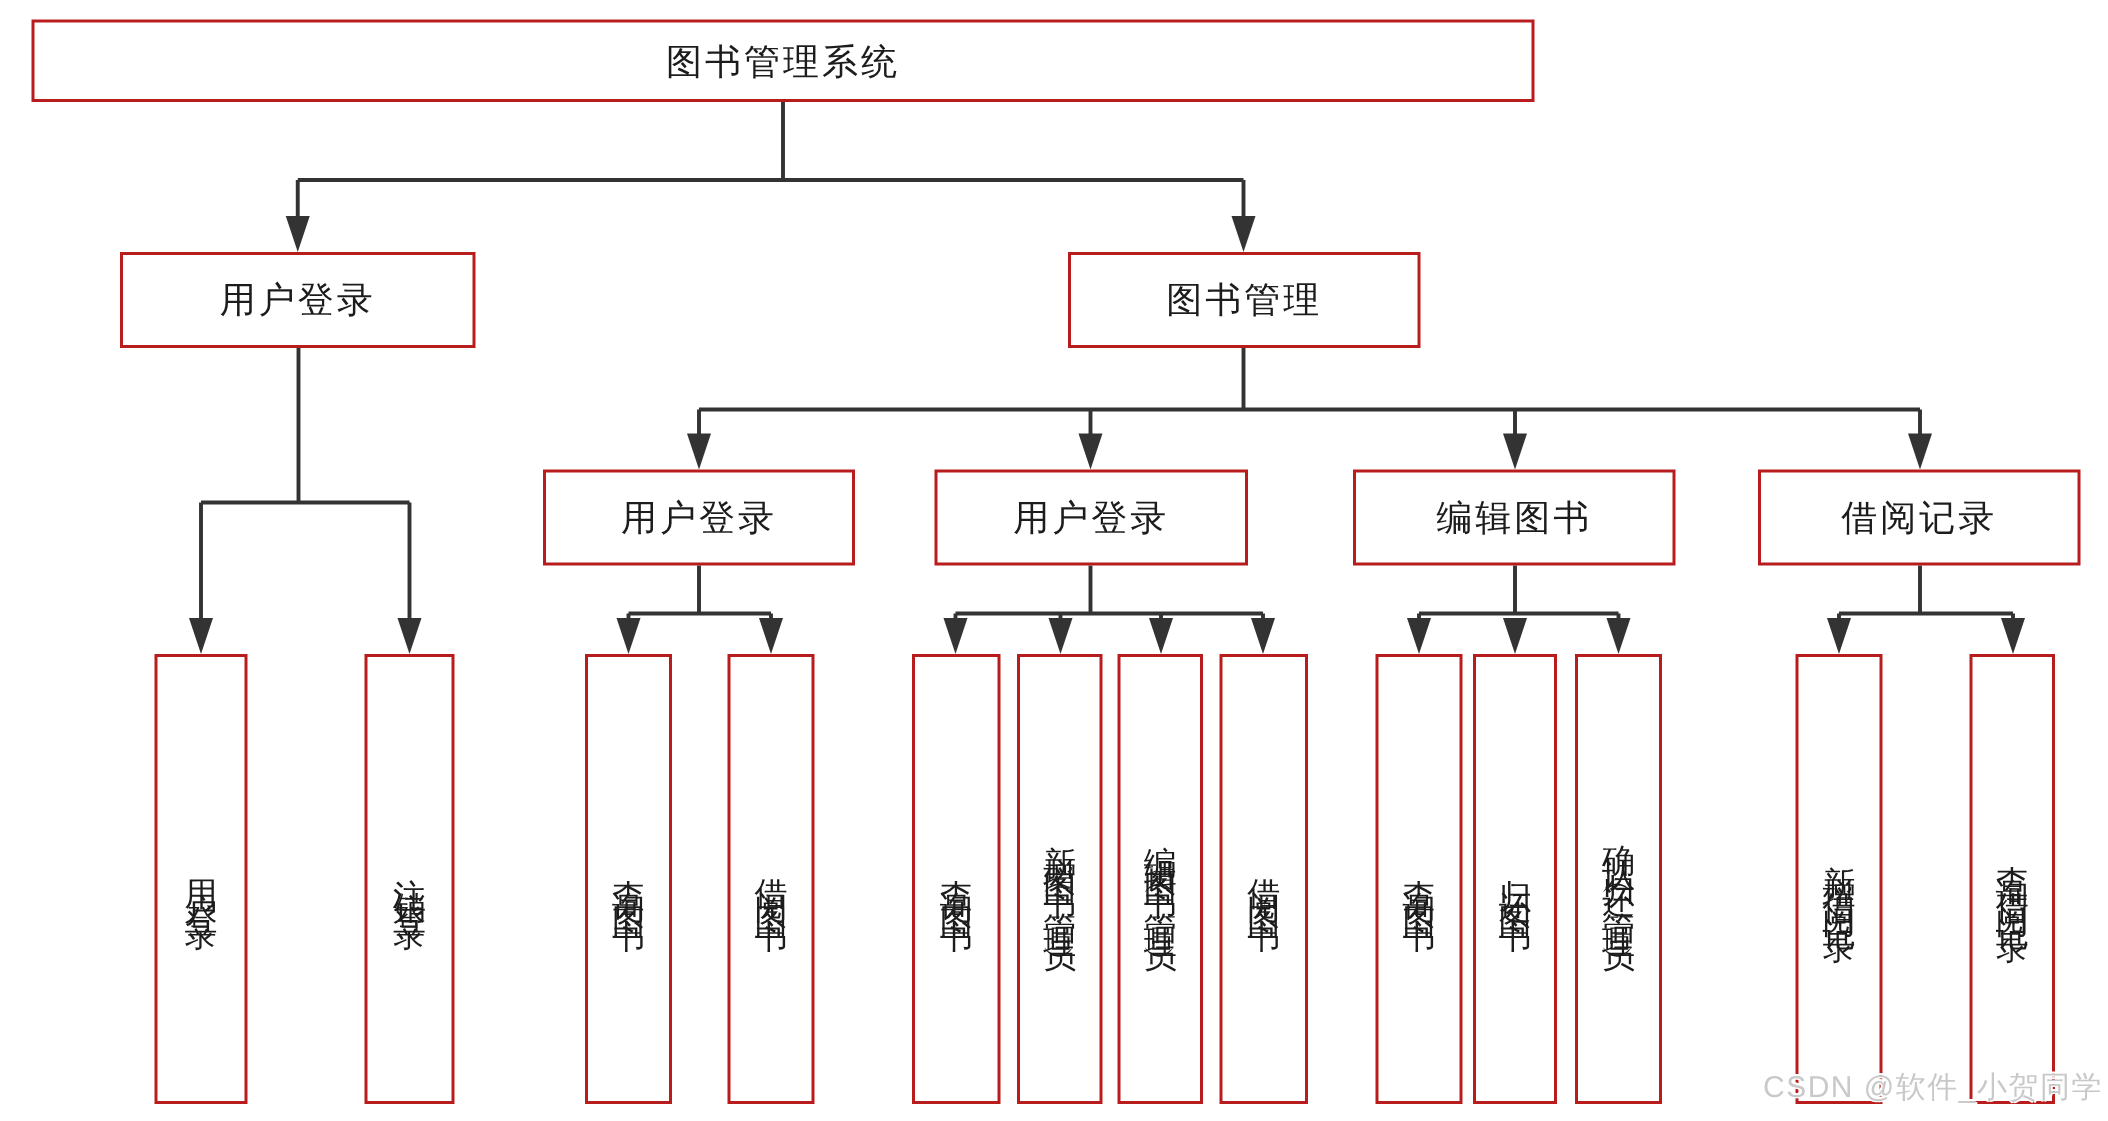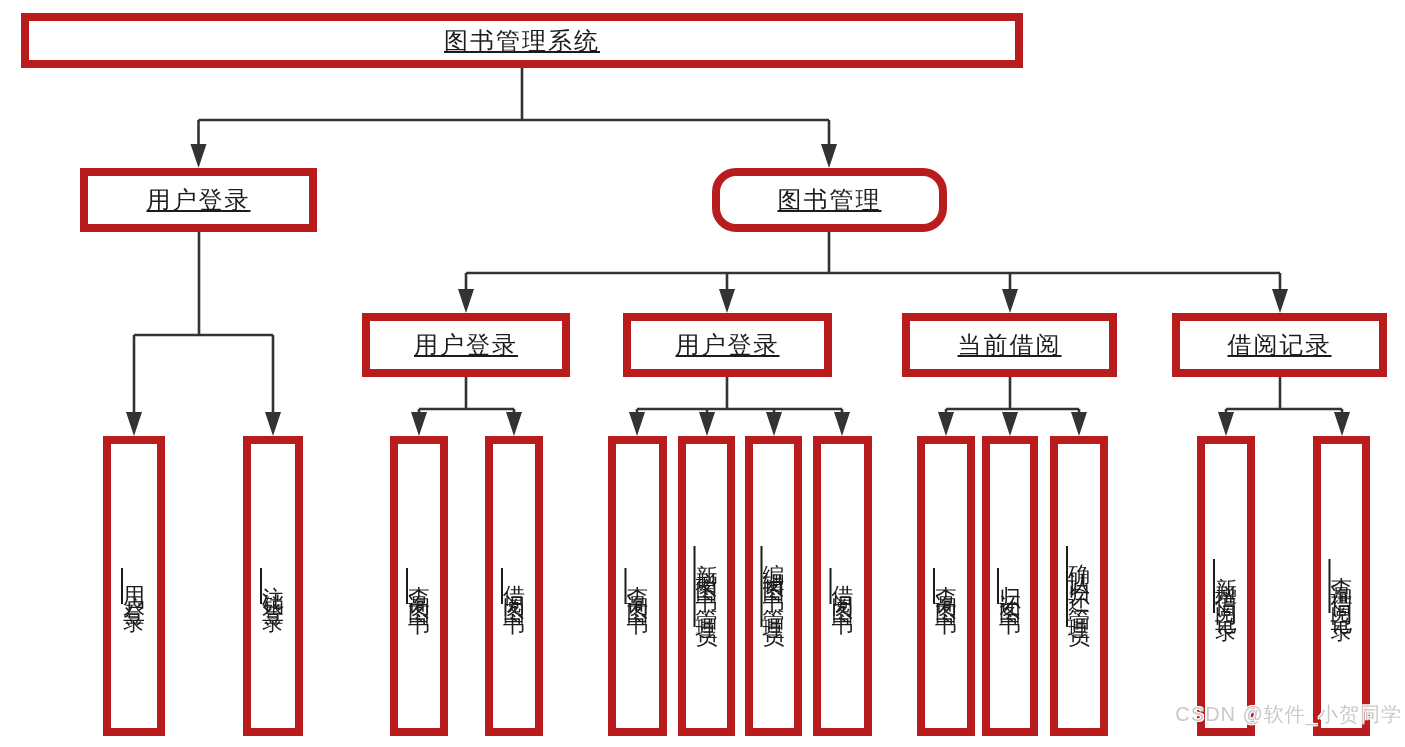--- a/index.html
+++ b/index.html
@@ -5,31 +5,31 @@
   html,body{margin:0;padding:0;background:#fff;}
   .stage{
     position:relative;width:1405px;height:747px;background:#ffffff;overflow:hidden;
     font-family:"Liberation Sans","DejaVu Sans",sans-serif;color:#1c1c1c;
   }
   .connectors{position:absolute;left:0;top:0;z-index:0;}
   .connectors path{stroke:#333333;stroke-width:2.6;fill:none;}
   .connectors polygon{fill:#333333;stroke:none;}
   .box{
     position:absolute;box-sizing:border-box;background:#ffffff;
-    border:8px solid #b91c1c;z-index:1;
-    display:flex;align-items:center;justify-content:center;text-decoration:underline;
+    border:2px solid #b91c1c;z-index:1;
+    display:flex;align-items:center;justify-content:center;
   }
   .hbox{font-size:24px;letter-spacing:2px;white-space:nowrap;}
   .vbox span{
     writing-mode:vertical-rl;text-orientation:mixed;
     font-size:22px;letter-spacing:9px;line-height:1;
     white-space:nowrap;
   }
   .watermark{
-    position:absolute;right:3px;bottom:19px;z-index:5;
+    position:absolute;right:3px;bottom:9px;z-index:5;
     font-size:20px;letter-spacing:1px;color:#c9c9c9;
     text-shadow:-1px -1px 0 #fff,1px -1px 0 #fff,-1px 1px 0 #fff,1px 1px 0 #fff;
   }
 </style>
 </head>
 <body>
 
 <div class="stage">
 
   <svg class="connectors" width="1405" height="747" viewBox="0 0 1405 747">
@@ -64,25 +64,25 @@
     <polygon points="1071,412 1087,412 1079,436"></polygon>
 
     <path d="M1280 376 V409 M1226 409 H1342 M1226 409 V414 M1342 409 V414"></path>
     <polygon points="1218,412 1234,412 1226,436"></polygon>
     <polygon points="1334,412 1350,412 1342,436"></polygon>
   </svg>
 
   <div class="box hbox" style="left:21px;top:13px;width:1002px;height:55px;">图书管理系统</div>
 
   <div class="box hbox" style="left:80px;top:168px;width:237px;height:64px;">用户登录</div>
-  <div class="box hbox" style="left:712px;top:168px;width:235px;height:64px;border-radius:24px;">图书管理</div>
+  <div class="box hbox" style="left:712px;top:168px;width:235px;height:64px;">图书管理</div>
 
   <div class="box hbox" style="left:362px;top:313px;width:208px;height:64px;">用户登录</div>
   <div class="box hbox" style="left:623px;top:313px;width:209px;height:64px;">用户登录</div>
-  <div class="box hbox" style="left:902px;top:313px;width:215px;height:64px;">当前借阅</div>
+  <div class="box hbox" style="left:902px;top:313px;width:215px;height:64px;">编辑图书</div>
   <div class="box hbox" style="left:1172px;top:313px;width:215px;height:64px;">借阅记录</div>
 
   <div class="box vbox" style="left:103px;top:436px;width:62px;height:300px;">
     <span>用户登录</span>
   </div>
   <div class="box vbox" style="left:243px;top:436px;width:60px;height:300px;">
     <span>注销登录</span>
   </div>
 
   <div class="box vbox" style="left:390px;top:436px;width:58px;height:300px;">

